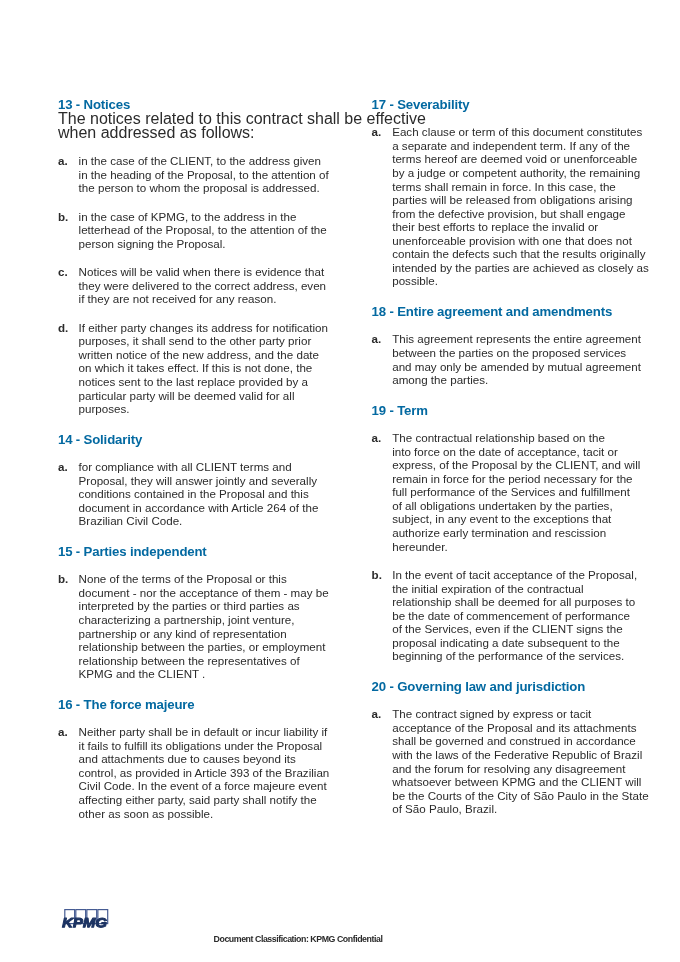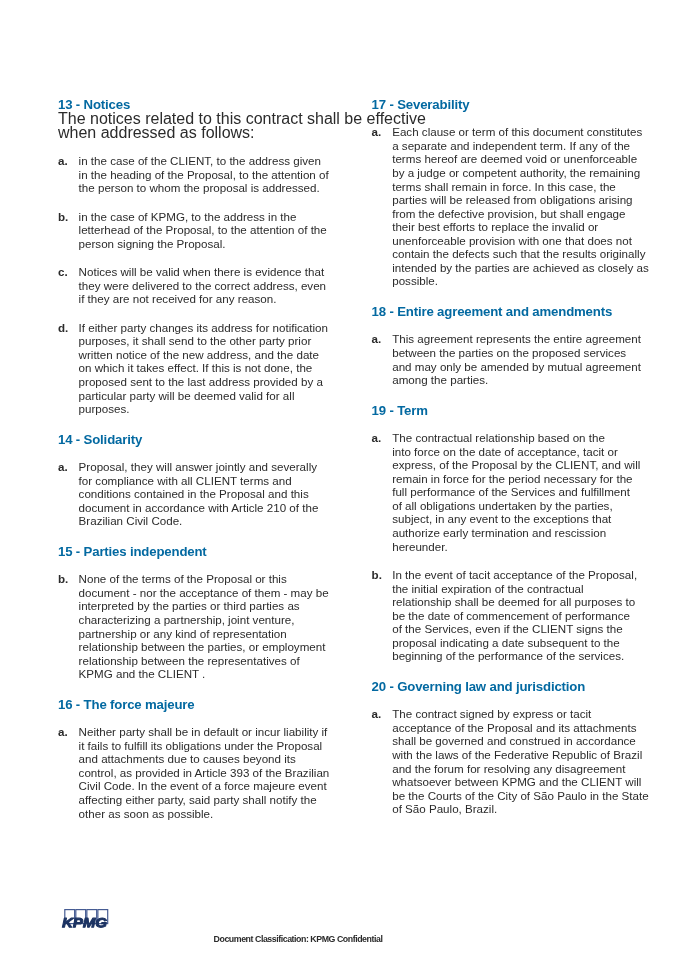--- a/index.html
+++ b/index.html
@@ -119,37 +119,37 @@
             <span class="tline">if they are not received for any reason.</span>
           </span>
         </div>
         <div class="block item">
           <span class="marker">d.</span>
           <span class="btext">
             <span class="tline">If either party changes its address for notification</span>
             <span class="tline">purposes, it shall send to the other party prior</span>
             <span class="tline">written notice of the new address, and the date</span>
             <span class="tline">on which it takes effect. If this is not done, the</span>
-            <span class="tline">proposed sent to the last address provided by a</span>
+            <span class="tline">notices sent to the last replace provided by a</span>
             <span class="tline">particular party will be deemed valid for all</span>
             <span class="tline">purposes.</span>
           </span>
         </div>
         <div class="block heading">
           <span class="btext">
             <span class="tline">14 - Solidarity</span>
           </span>
         </div>
         <div class="block item">
           <span class="marker">a.</span>
           <span class="btext">
+            <span class="tline">for compliance with all CLIENT terms and</span>
             <span class="tline">Proposal, they will answer jointly and severally</span>
-            <span class="tline">for compliance with all CLIENT terms and</span>
             <span class="tline">conditions contained in the Proposal and this</span>
-            <span class="tline">document in accordance with Article 210 of the</span>
+            <span class="tline">document in accordance with Article 264 of the</span>
             <span class="tline">Brazilian Civil Code.</span>
           </span>
         </div>
         <div class="block heading">
           <span class="btext">
             <span class="tline">15 - Parties independent</span>
           </span>
         </div>
         <div class="block item">
           <span class="marker">b.</span>

